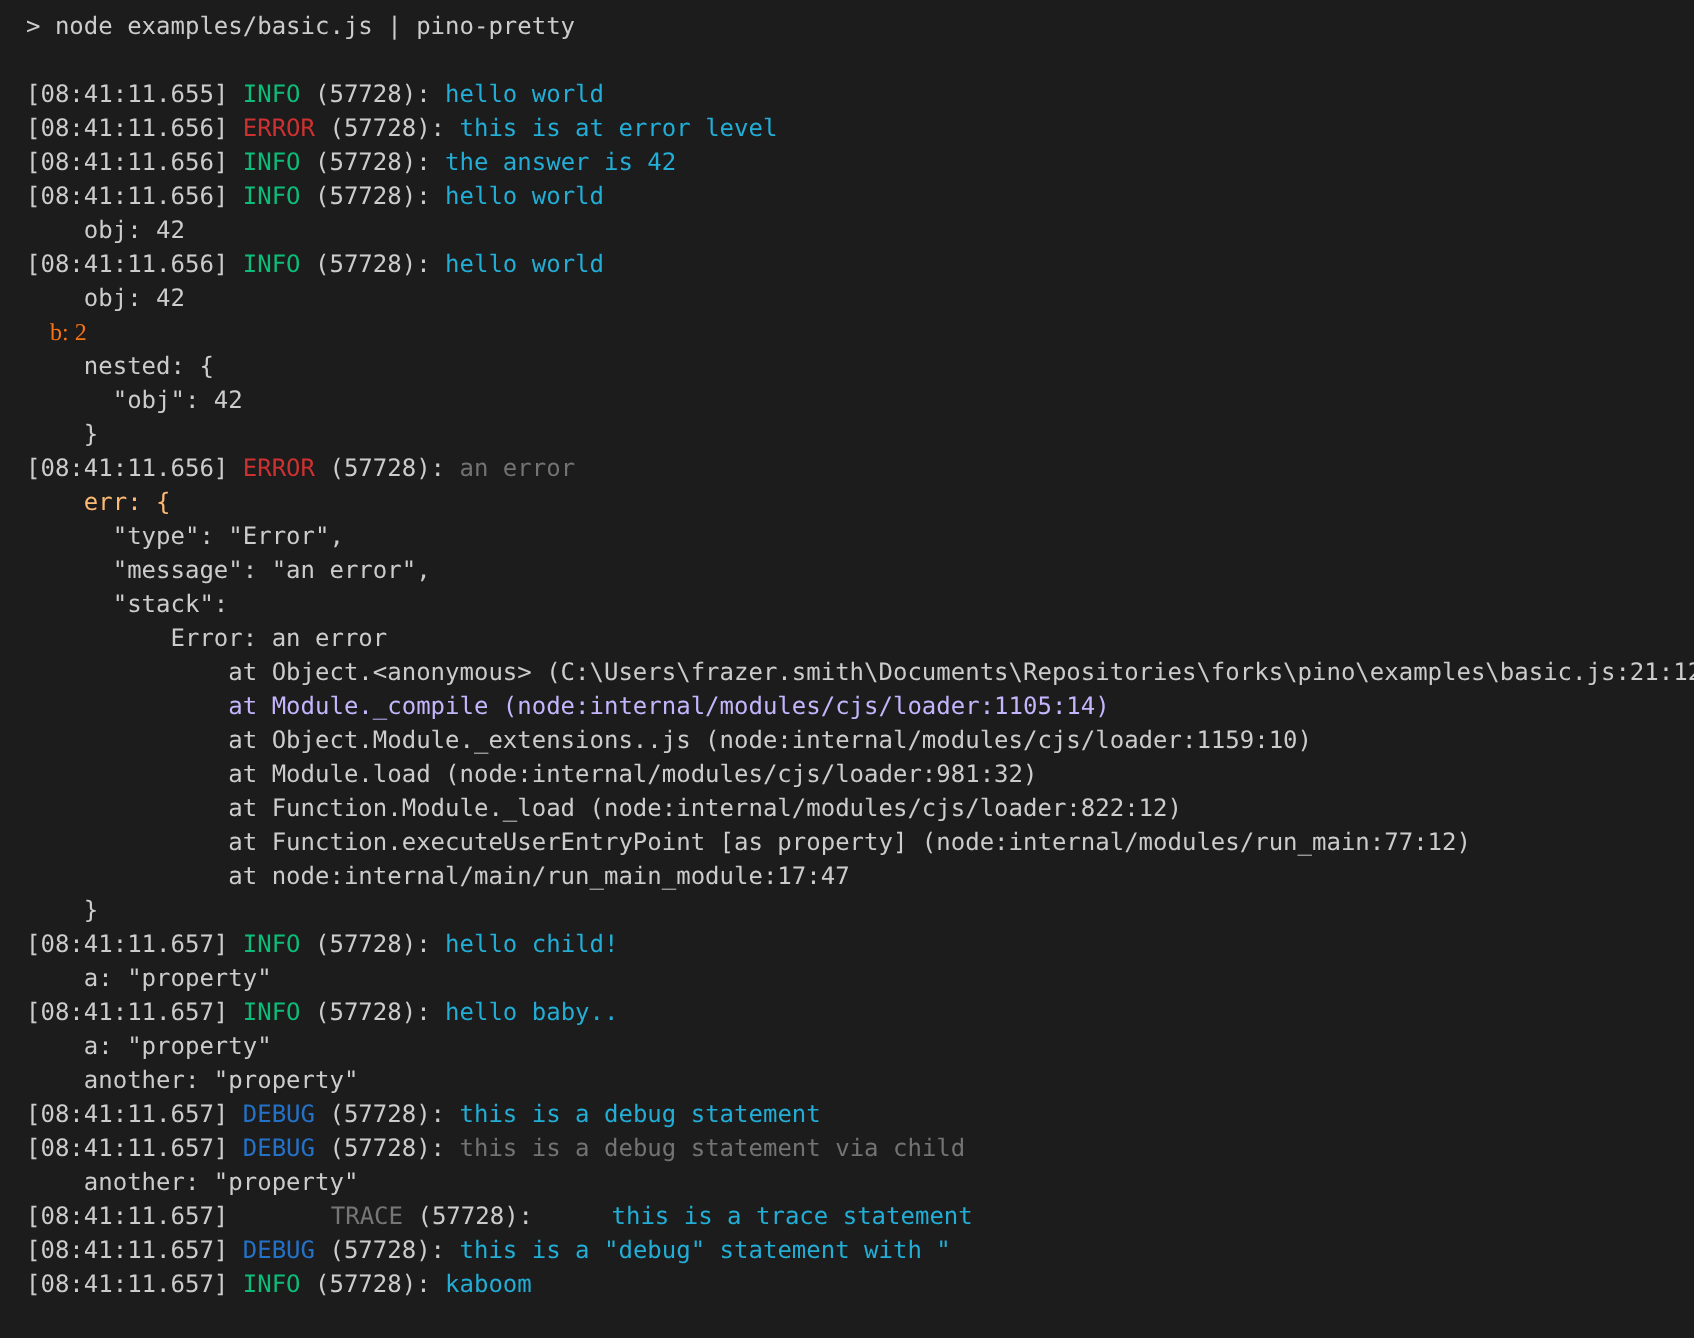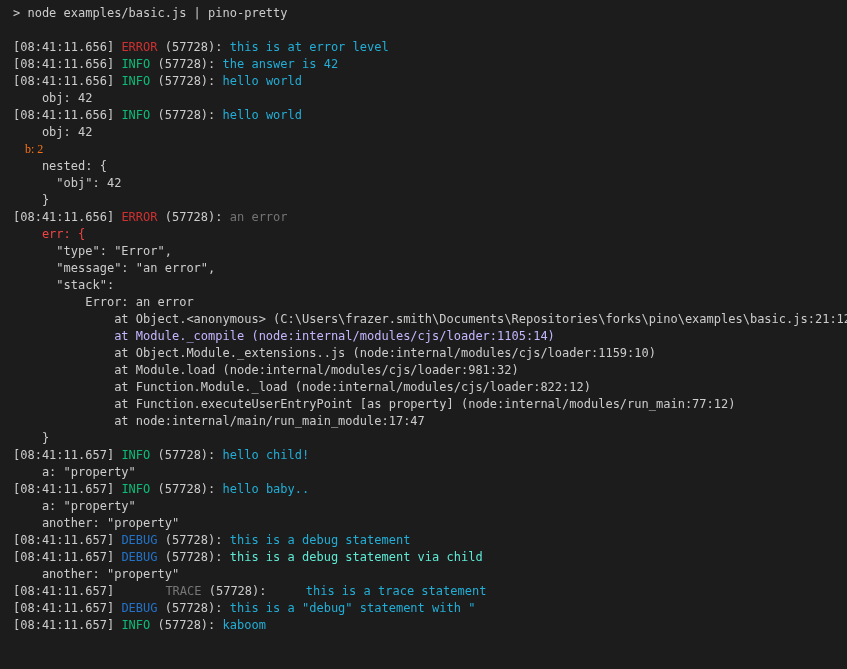--- a/index.html
+++ b/index.html
@@ -24,49 +24,50 @@
     white-space: pre;
   }
 </style>
 </head>
 <body style="background: rgb(28, 28, 28);">
 
 <div class="terminal" style="background: rgb(28, 28, 28); color: rgb(204, 204, 204);">
   <div class="line">&gt; node examples/basic.js | pino-pretty</div>
   <div class="line"></div>
   <div id="log">
+      <div class="line"><span style="color: rgb(204, 204, 204);">[08:41:11.655] </span><span style="color: rgb(13, 188, 121);">INFO</span><span style="color: rgb(204, 204, 204);"> (57728): </span><span style="color: rgb(34, 174, 214);">hello world</span></div>
       <div class="line"><span style="color: rgb(204, 204, 204);">[08:41:11.656] </span><span style="color: rgb(205, 49, 49);">ERROR</span><span style="color: rgb(204, 204, 204);"> (57728): </span><span style="color: rgb(34, 174, 214);">this is at error level</span></div>
       <div class="line"><span style="color: rgb(204, 204, 204);">[08:41:11.656] </span><span style="color: rgb(13, 188, 121);">INFO</span><span style="color: rgb(204, 204, 204);"> (57728): </span><span style="color: rgb(34, 174, 214);">the answer is 42</span></div>
       <div class="line"><span style="color: rgb(204, 204, 204);">[08:41:11.656] </span><span style="color: rgb(13, 188, 121);">INFO</span><span style="color: rgb(204, 204, 204);"> (57728): </span><span style="color: rgb(34, 174, 214);">hello world</span></div>
       <div class="line"><span style="color: rgb(204, 204, 204);">    obj: 42</span></div>
       <div class="line"><span style="color: rgb(204, 204, 204);">[08:41:11.656] </span><span style="color: rgb(13, 188, 121);">INFO</span><span style="color: rgb(204, 204, 204);"> (57728): </span><span style="color: rgb(34, 174, 214);">hello world</span></div>
       <div class="line"><span style="color: rgb(204, 204, 204);">    obj: 42</span></div>
       <div class="line"><span style="color: #f97316; font-family: Liberation Serif, serif;">    b: 2</span></div>
       <div class="line"><span style="color: rgb(204, 204, 204);">    nested: {</span></div>
       <div class="line"><span style="color: rgb(204, 204, 204);">      "obj": 42</span></div>
       <div class="line"><span style="color: rgb(204, 204, 204);">    }</span></div>
       <div class="line"><span style="color: rgb(204, 204, 204);">[08:41:11.656] </span><span style="color: rgb(205, 49, 49);">ERROR</span><span style="color: rgb(204, 204, 204);"> (57728): </span><span style="color: #737373; text-align: center;">an error</span></div>
-      <div class="line"><span style="color: #ef4444;">    err: {</span></div>
+      <div class="line"><span style="color: #fdba74;">    err: {</span></div>
       <div class="line"><span style="color: rgb(204, 204, 204);">      "type": "Error",</span></div>
       <div class="line"><span style="color: rgb(204, 204, 204);">      "message": "an error",</span></div>
       <div class="line"><span style="color: rgb(204, 204, 204);">      "stack":</span></div>
       <div class="line"><span style="color: rgb(204, 204, 204);">          Error: an error</span></div>
       <div class="line"><span style="color: rgb(204, 204, 204);">              at Object.&lt;anonymous&gt; (C:\Users\frazer.smith\Documents\Repositories\forks\pino\examples\basic.js:21:12)</span></div>
       <div class="line"><span style="color: #c4b5fd;">              at Module._compile (node:internal/modules/cjs/loader:1105:14)</span></div>
       <div class="line"><span style="color: rgb(204, 204, 204);">              at Object.Module._extensions..js (node:internal/modules/cjs/loader:1159:10)</span></div>
       <div class="line"><span style="color: rgb(204, 204, 204);">              at Module.load (node:internal/modules/cjs/loader:981:32)</span></div>
       <div class="line"><span style="color: rgb(204, 204, 204);">              at Function.Module._load (node:internal/modules/cjs/loader:822:12)</span></div>
       <div class="line"><span style="color: rgb(204, 204, 204);">              at Function.executeUserEntryPoint [as property] (node:internal/modules/run_main:77:12)</span></div>
       <div class="line"><span style="color: rgb(204, 204, 204);">              at node:internal/main/run_main_module:17:47</span></div>
       <div class="line"><span style="color: rgb(204, 204, 204);">    }</span></div>
       <div class="line"><span style="color: rgb(204, 204, 204);">[08:41:11.657] </span><span style="color: rgb(13, 188, 121);">INFO</span><span style="color: rgb(204, 204, 204);"> (57728): </span><span style="color: rgb(34, 174, 214);">hello child!</span></div>
       <div class="line"><span style="color: rgb(204, 204, 204);">    a: "property"</span></div>
       <div class="line"><span style="color: rgb(204, 204, 204);">[08:41:11.657] </span><span style="color: rgb(13, 188, 121);">INFO</span><span style="color: rgb(204, 204, 204);"> (57728): </span><span style="color: rgb(34, 174, 214); margin-top: 13px;">hello baby..</span></div>
       <div class="line"><span style="color: rgb(204, 204, 204);">    a: "property"</span></div>
       <div class="line"><span style="color: rgb(204, 204, 204);">    another: "property"</span></div>
       <div class="line"><span style="color: rgb(204, 204, 204);">[08:41:11.657] </span><span style="color: rgb(36, 114, 200);">DEBUG</span><span style="color: rgb(204, 204, 204);"> (57728): </span><span style="color: rgb(34, 174, 214);">this is a debug statement</span></div>
-      <div class="line"><span style="color: rgb(204, 204, 204);">[08:41:11.657] </span><span style="color: rgb(36, 114, 200);">DEBUG</span><span style="color: rgb(204, 204, 204);"> (57728): </span><span style="color: #5eead4;">this is a debug statement via child</span></div>
+      <div class="line"><span style="color: rgb(204, 204, 204);">[08:41:11.657] </span><span style="color: rgb(36, 114, 200);">DEBUG</span><span style="color: rgb(204, 204, 204);"> (57728): </span><span style="color: #737373;">this is a debug statement via child</span></div>
       <div class="line"><span style="color: rgb(204, 204, 204);">    another: "property"</span></div>
       <div class="line"><span style="color: rgb(204, 204, 204);">[08:41:11.657] </span><span style="color: rgb(118, 118, 118); margin-left: 44px;">TRACE</span><span style="color: rgb(204, 204, 204);"> (57728): </span><span style="color: rgb(34, 174, 214); margin-left: 32px;">this is a trace statement</span></div>
       <div class="line"><span style="color: rgb(204, 204, 204);">[08:41:11.657] </span><span style="color: rgb(36, 114, 200);">DEBUG</span><span style="color: rgb(204, 204, 204);"> (57728): </span><span style="color: rgb(34, 174, 214);">this is a "debug" statement with "</span></div>
       <div class="line"><span style="color: rgb(204, 204, 204);">[08:41:11.657] </span><span style="color: rgb(13, 188, 121);">INFO</span><span style="color: rgb(204, 204, 204);"> (57728): </span><span style="color: rgb(34, 174, 214);">kaboom</span></div>
     </div>
 </div>
 
 </body></html>

